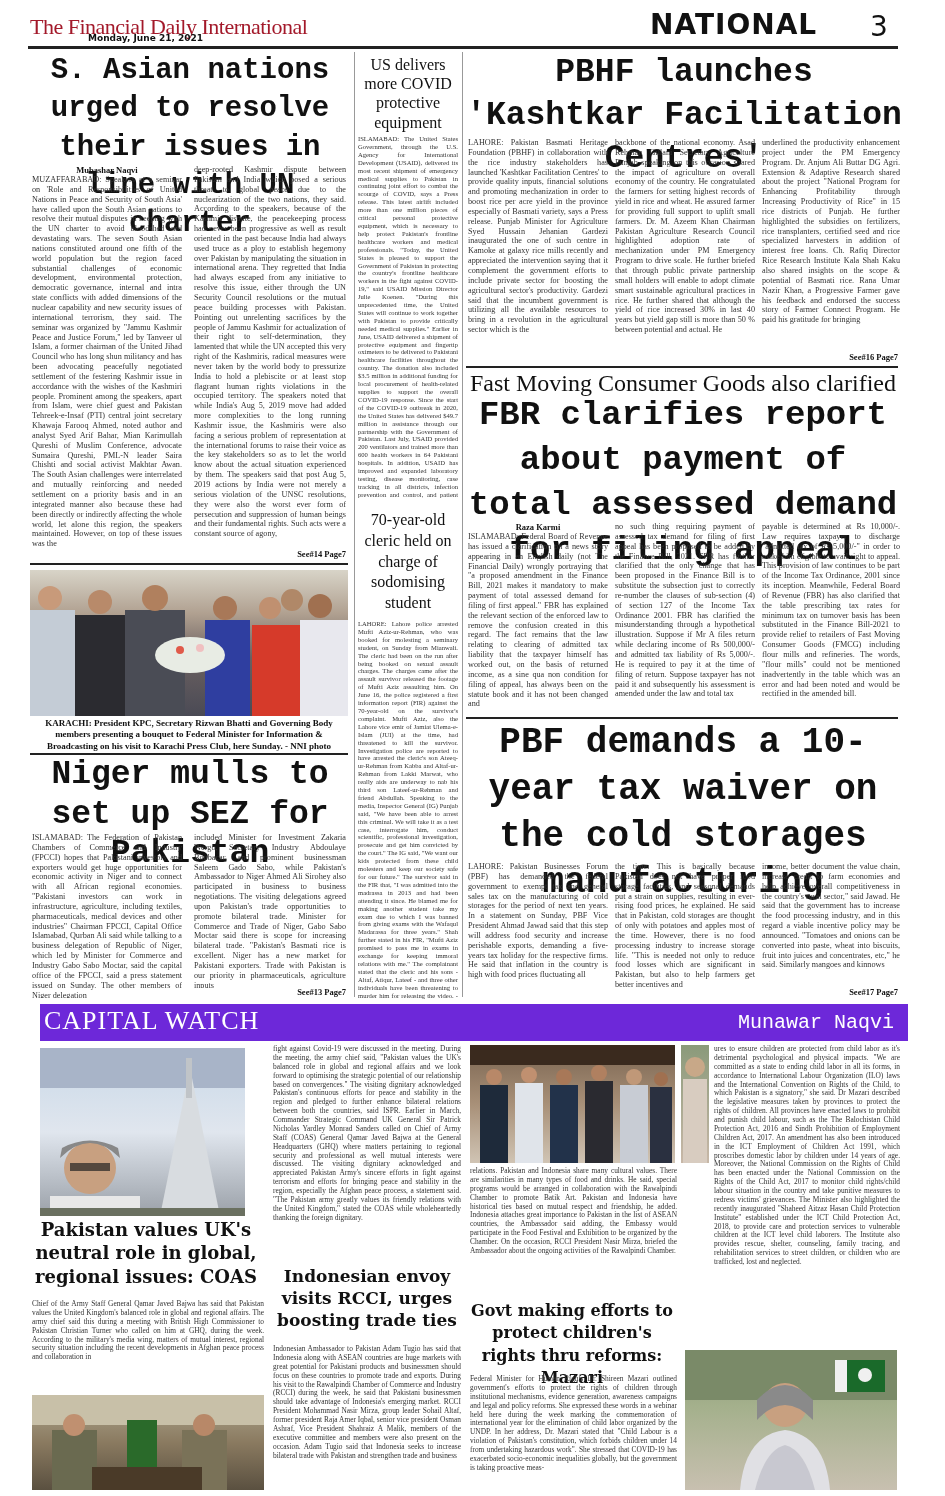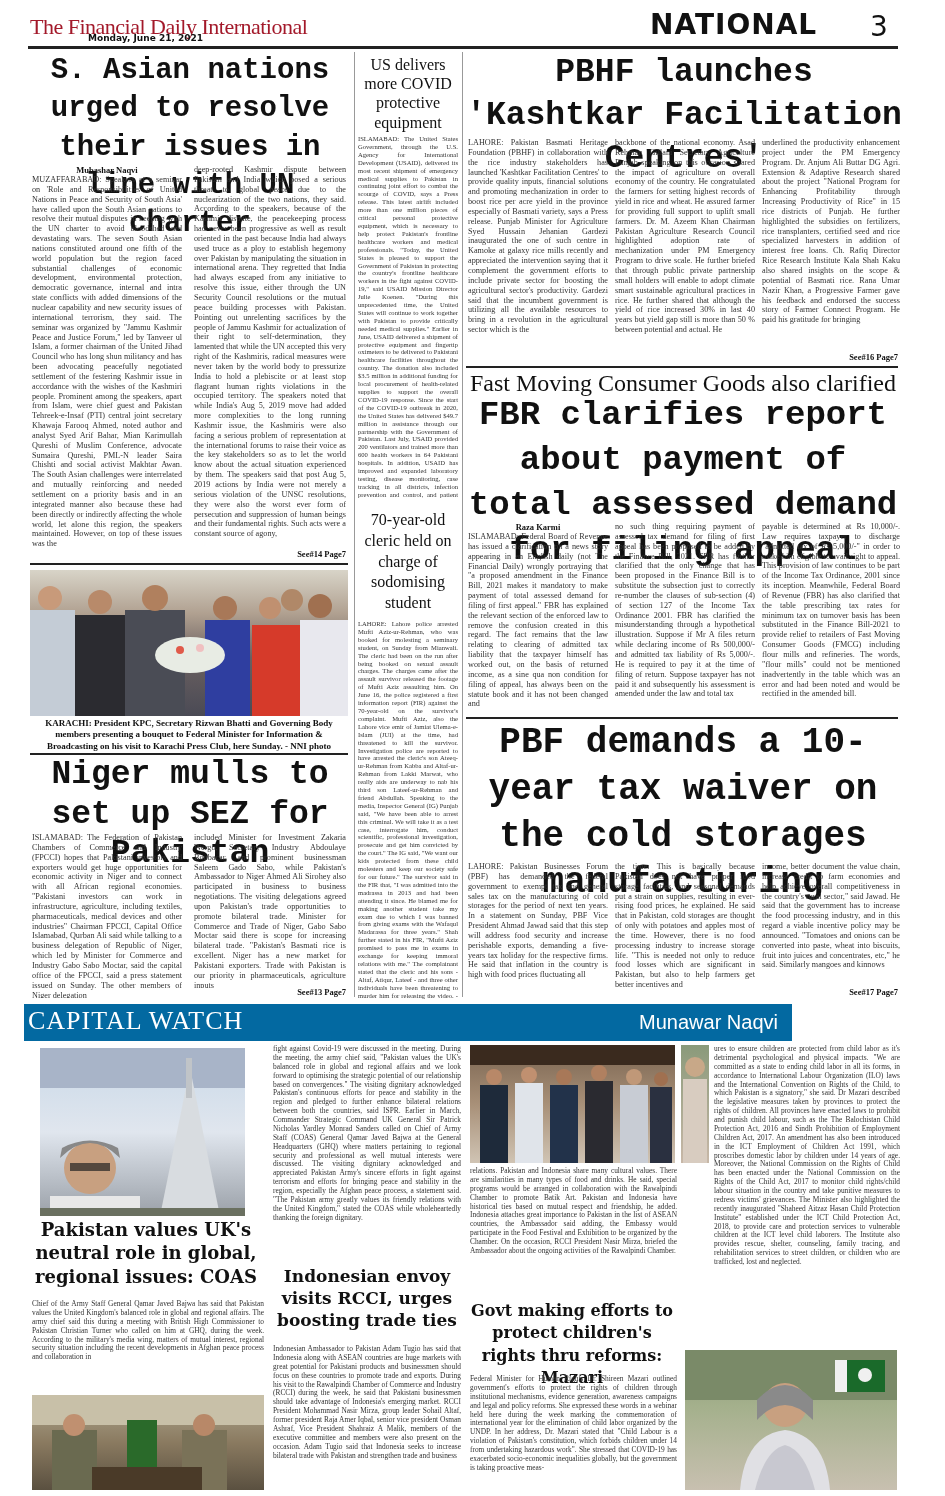--- a/index.html
+++ b/index.html
@@ -13,23 +13,23 @@
 .hl{font-family:Liberation Mono, monospace;font-weight:bold;text-align:center;line-height:1.28}
 .hl-light{font-family:"Liberation Serif",serif;text-align:center;line-height:1.2}
 .body{font-size:8.2px;line-height:1.2;text-align:justify;color:#333}
 .col{position:absolute}
 .see{font-weight:bold;font-size:8.5px;text-align:right}
 .byline{font-weight:bold;text-align:center;font-size:8.5px}
 .hr{position:absolute;height:2px;background:#222}
 .vr{position:absolute;width:1px;background:#999}
 .photo{position:absolute;overflow:hidden}
 .caption{font-weight:bold;font-size:9px;text-align:center;line-height:1.25}
-.banner{position:absolute;left:24px;top:1004px;width:768px;height:37px;background:#0369a1}
+.banner{position:absolute;left:40px;top:1004px;width:868px;height:37px;background:#6d28d9}
 .banner-title{position:absolute;left:4px;top:2px;font-size:26px;color:#fff;font-family:"Liberation Serif",serif;letter-spacing:1px}
-.banner-author{position:absolute;right:14px;top:7px;font-size:20px;color:#fff;font-family:Liberation Sans, sans-serif}
+.banner-author{position:absolute;right:14px;top:7px;font-size:20px;color:#fff;font-family:Liberation Mono, monospace}
 .cw-hl{font-family:"DejaVu Serif",serif;font-weight:bold;text-align:center;line-height:1.3}
 </style>
 </head>
 <body>
 
 <div class="abs masthead">The Financial Daily International</div>
 <div class="abs dateline">Monday, June 21, 2021</div>
 <div class="abs section">NATIONAL</div>
 <div class="abs pagenum">3</div>
 <div class="abs rule"></div>

